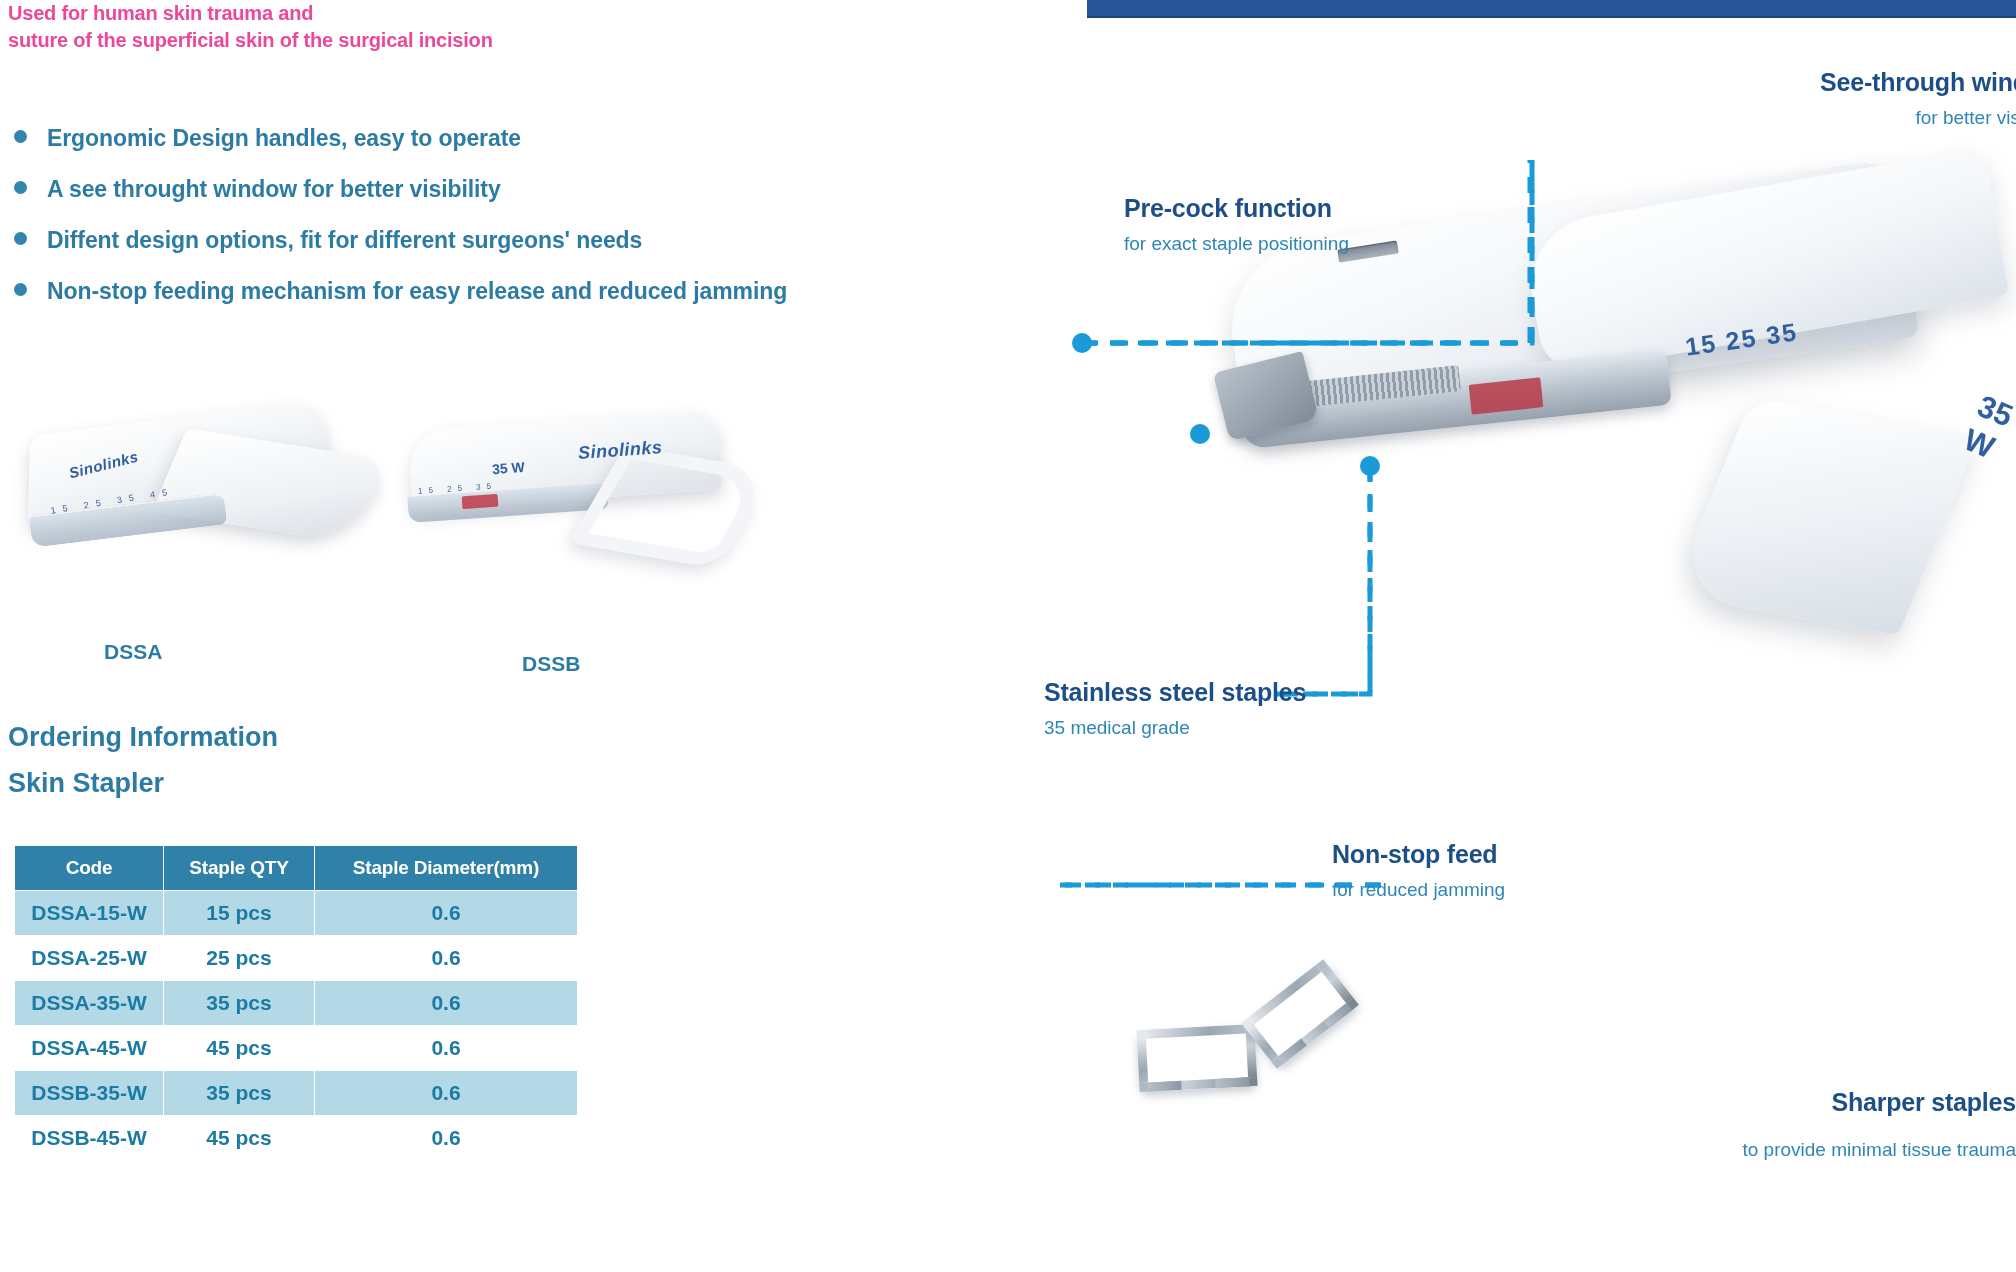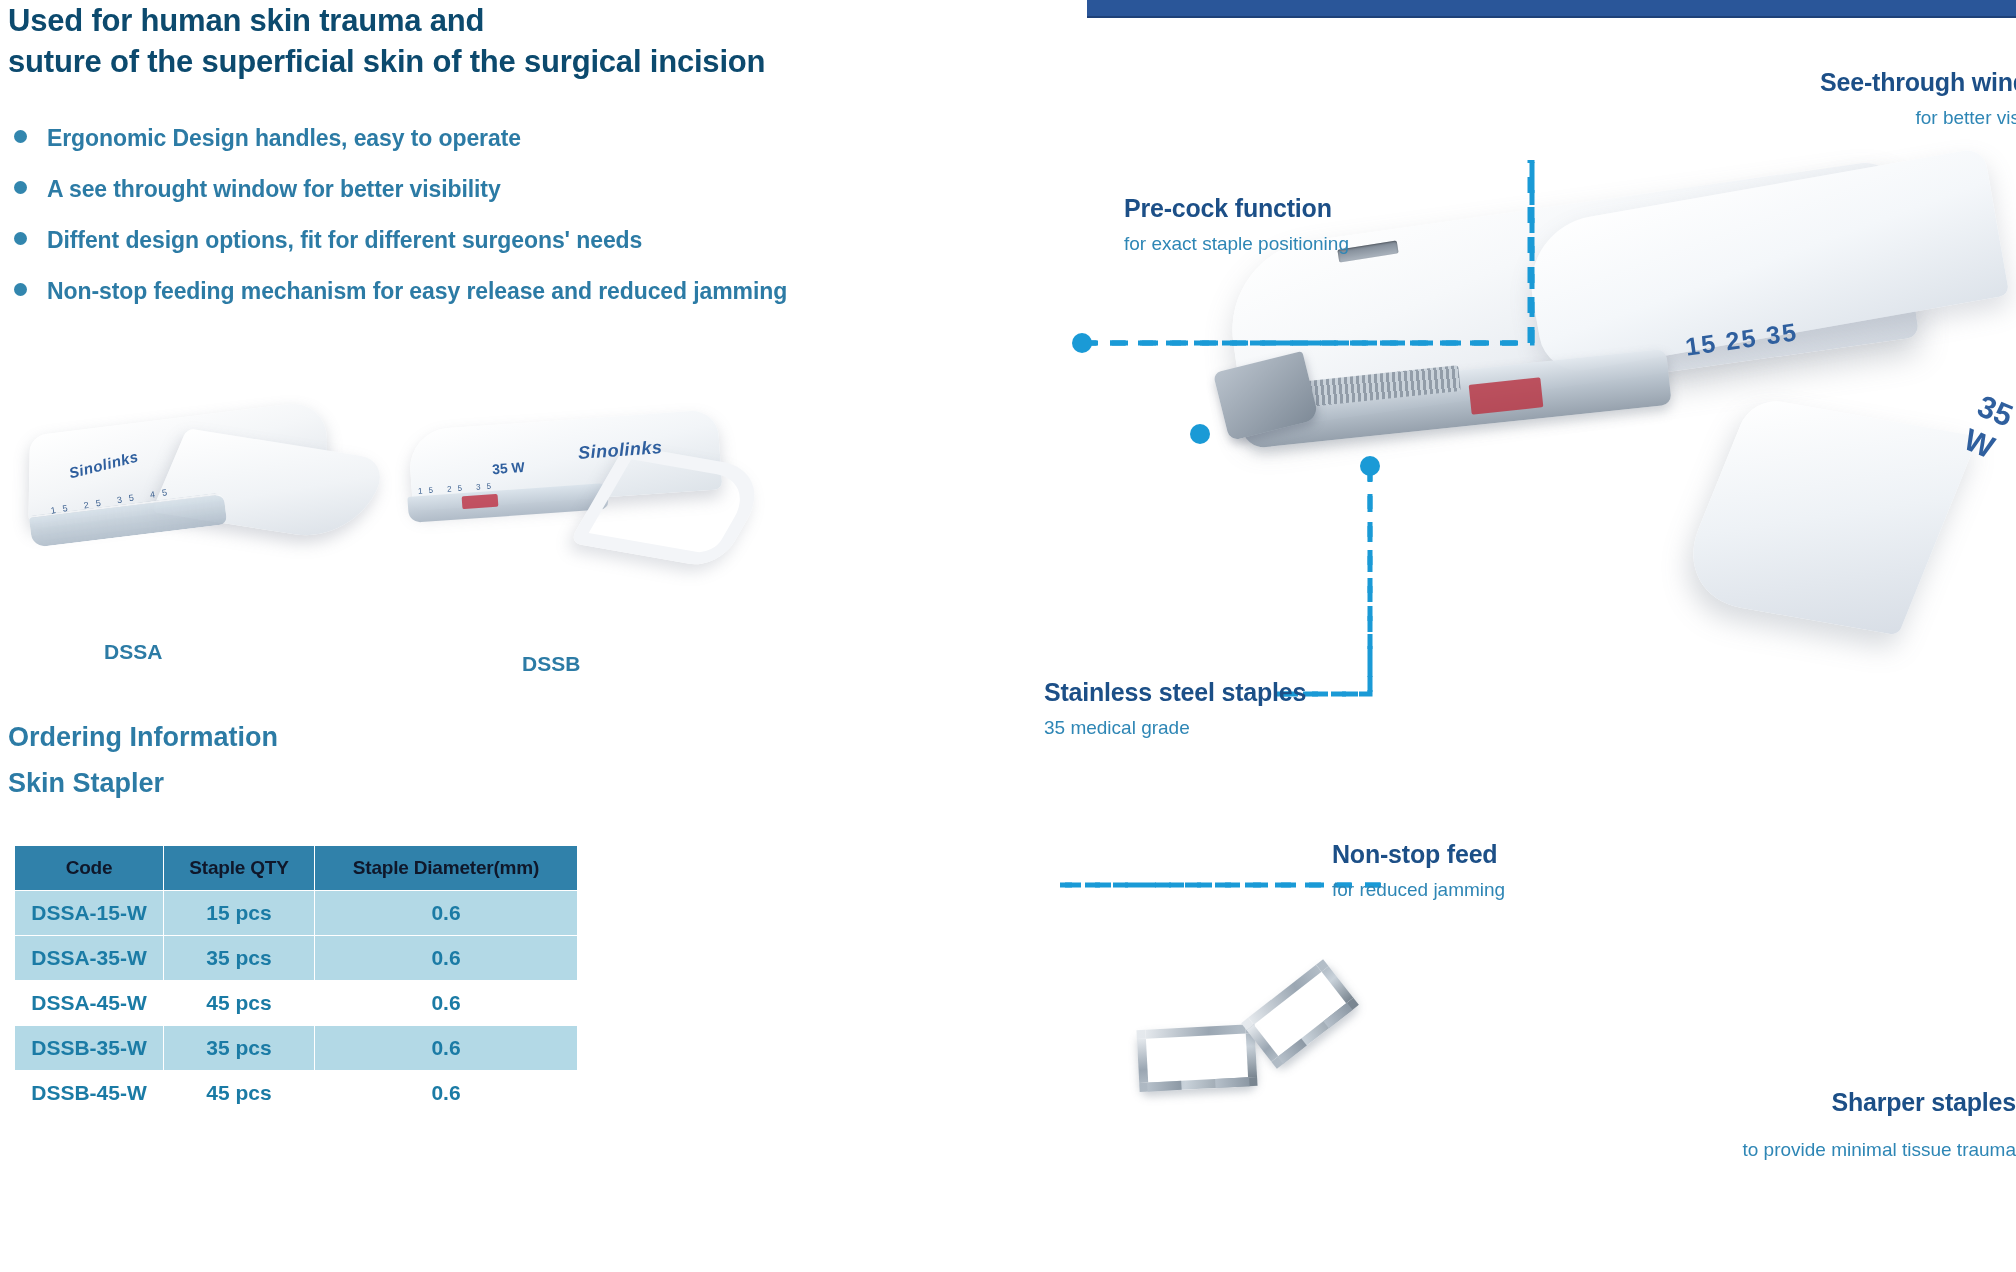--- a/index.html
+++ b/index.html
@@ -9,22 +9,22 @@
     background:#ffffff;
     position:relative;
     overflow:hidden;
   }
 
   
   .left-panel { position:absolute; left:0; top:0; width:1060px; height:1272px; }
 
   .headline {
     position:absolute; left:8px; top:0px; width:1000px;
-    font-size:31px; font-weight:bold; line-height:1.33;
-    color:#0c4a6e; letter-spacing:-0.2px;
+    font-size:20px; font-weight:bold; line-height:1.33;
+    color:#ec4899; letter-spacing:-0.2px;
   }
   .headline .l2 { display:block; }
 
   .feature-list { position:absolute; left:14px; top:125px; width:1000px; }
   .feature-item {
     display:flex; align-items:baseline; margin-bottom:24px;
     font-size:23px; font-weight:bold; color:#2c7ba5; letter-spacing:-0.1px;
   }
   .bullet {
     width:13px; height:13px; border-radius:50%;
@@ -119,21 +119,21 @@
     font-size:27px; font-weight:bold; color:#2c7ba5;
   }
 
   
   table.order-table {
     position:absolute; left:14px; top:845px;
     width:560px; border-collapse:separate; border-spacing:1px 1px;
     table-layout:fixed;
   }
   table.order-table th {
-    background:#3081aa; color:#0f172a; font-size:19px; font-weight:bold;
+    background:#3081aa; color:#ffffff; font-size:19px; font-weight:bold;
     padding:11px 12px; text-align:center; letter-spacing:-0.2px;
   }
   table.order-table td {
     font-size:21px; font-weight:bold; color:#1b7ba5;
     padding:10px 4px; text-align:center;
   }
   table.order-table tr.odd td { background:#b3d9e6; }
   table.order-table tr.even td { background:#ffffff; }
   table.order-table th.c-code, table.order-table td.c-code { width:148px; }
   table.order-table th.c-qty,  table.order-table td.c-qty  { width:150px; }
@@ -318,20 +318,25 @@
       <tr>
         <th class="c-code">Code</th>
         <th class="c-qty">Staple QTY</th>
         <th class="c-dia">Staple Diameter(mm)</th>
       </tr>
     </thead>
     <tbody>
       <tr class="odd">
         <td class="c-code">DSSA-15-W</td>
         <td class="c-qty">15 pcs</td>
+        <td class="c-dia">0.6</td>
+      </tr>
+      <tr class="even">
+        <td class="c-code">DSSA-25-W</td>
+        <td class="c-qty">25 pcs</td>
         <td class="c-dia">0.6</td>
       </tr>
       <tr class="odd">
         <td class="c-code">DSSA-35-W</td>
         <td class="c-qty">35 pcs</td>
         <td class="c-dia">0.6</td>
       </tr>
       <tr class="even">
         <td class="c-code">DSSA-45-W</td>
         <td class="c-qty">45 pcs</td>

